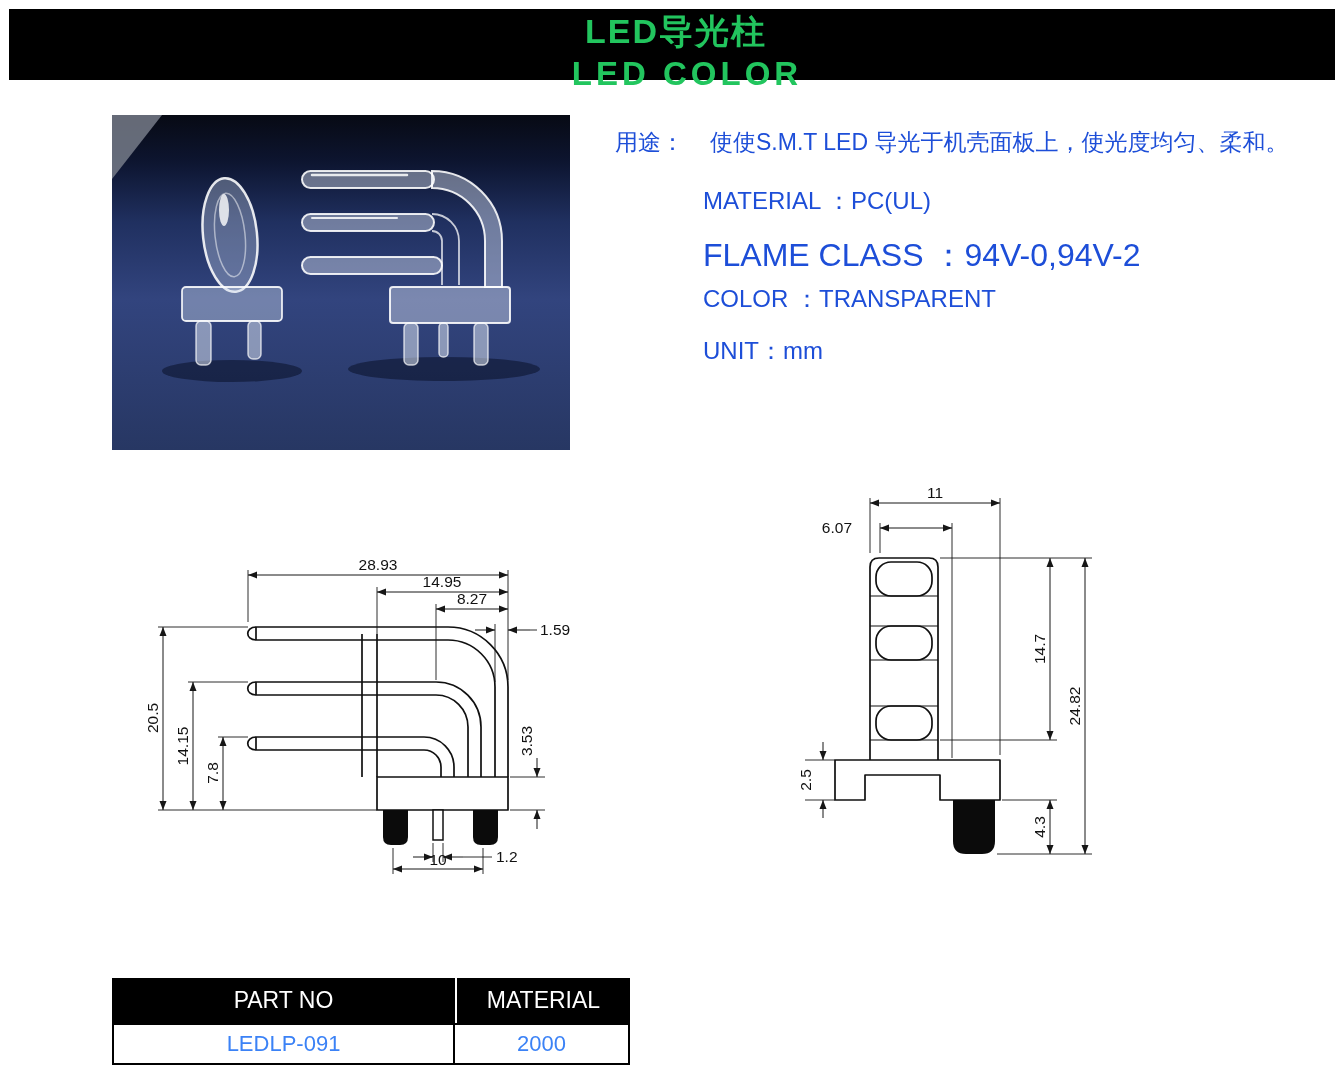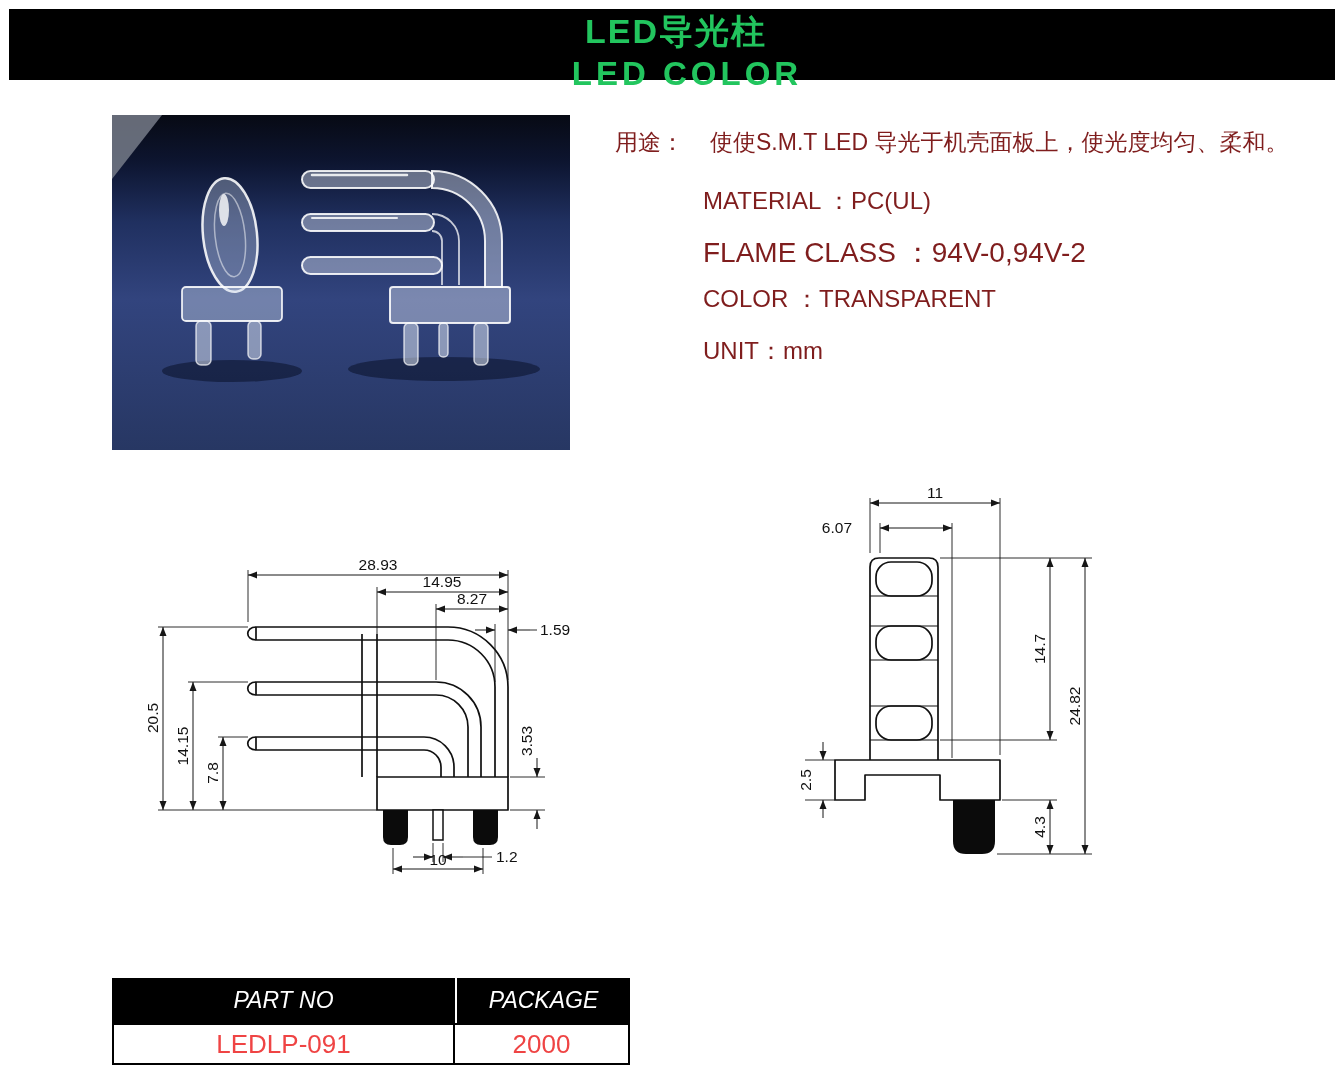--- a/index.html
+++ b/index.html
@@ -10,43 +10,43 @@
   
   .header { position:absolute; left:9px; top:9px; width:1326px; height:71px;
             background:#000; color:#22c55e; display:flex; align-items:center;flex-direction:column; }
   .header .t-cn { font-size:34px; font-weight:bold; margin-left:8px; letter-spacing:2px; }
   .header .t-en { font-size:33px; font-weight:bold; margin-left:30px; letter-spacing:4px; }
 
   
   .svg-abs { position:absolute; }
 
   
-  .spec { position:absolute; color:#7f1d1d; white-space:nowrap; }
+  .spec { position:absolute; color:#1d4ed8; white-space:nowrap; }
   .spec-usage   { left:615px; top:127px; font-size:23px; display:flex; }
   .spec-usage .lbl { margin-right:26px; }
   .spec-material{ left:703px; top:185px; font-size:24px; }
-  .spec-flame   { left:703px; top:234px; font-size:28px; }
+  .spec-flame   { left:703px; top:234px; font-size:32px; }
   .spec-color   { left:703px; top:283px; font-size:24px; }
   .spec-unit    { left:703px; top:335px; font-size:24px;text-align:center; }
 
   
   .pl { stroke:#101010; stroke-width:1.7; fill:none; stroke-linejoin:round; }
   .tl { stroke:#101010; stroke-width:1.1; fill:none; }
   .dl { stroke:#161616; stroke-width:1; fill:none; }
   .xl { stroke:#161616; stroke-width:0.9; fill:none; }
   .dt { font-size:15.5px; fill:#111; font-family:"Liberation Sans", sans-serif; }
 
   
   .ptable { position:absolute; left:112px; top:978px; width:518px; }
   .trow { display:grid; grid-template-columns:343px 175px; }
   .th { background:#000; color:#fff; height:45px; display:flex; align-items:center;
-        justify-content:center; font-size:23px;font-style:italic; }
+        justify-content:center; font-size:23px; }
   .th + .th { border-left:2px solid #fff; }
-  .td { background:#fff; color:#ef4444; height:42px; display:flex; align-items:center;
-        justify-content:center; font-size:26px; border:2px solid #000; }
+  .td { background:#fff; color:#3b82f6; height:42px; display:flex; align-items:center;
+        justify-content:center; font-size:22px; border:2px solid #000; }
   .td + .td { border-left:none; }
 </style>
 </head>
 <body>
 
 <div class="page">
 
   <div class="header">
     <span class="t-cn">LED导光柱</span>
     <span class="t-en">LED COLOR</span>
@@ -237,21 +237,21 @@
     <text class="dt" x="57" y="63" text-anchor="end">6.07</text>
     <text class="dt" x="250" y="179" text-anchor="middle" transform="rotate(-90 250 179)">14.7</text>
     <text class="dt" x="285" y="236" text-anchor="middle" transform="rotate(-90 285 236)">24.82</text>
     <text class="dt" x="16" y="310" text-anchor="middle" transform="rotate(-90 16 310)">2.5</text>
     <text class="dt" x="250" y="357" text-anchor="middle" transform="rotate(-90 250 357)">4.3</text>
   </svg>
 
   <div class="ptable">
     <div class="trow">
       <div class="th">PART NO</div>
-      <div class="th">PACKAGE</div>
+      <div class="th">MATERIAL</div>
     </div>
     <div class="trow">
       <div class="td">LEDLP-091</div>
       <div class="td">2000</div>
     </div>
   </div>
 
 </div>
 
 </body></html>

